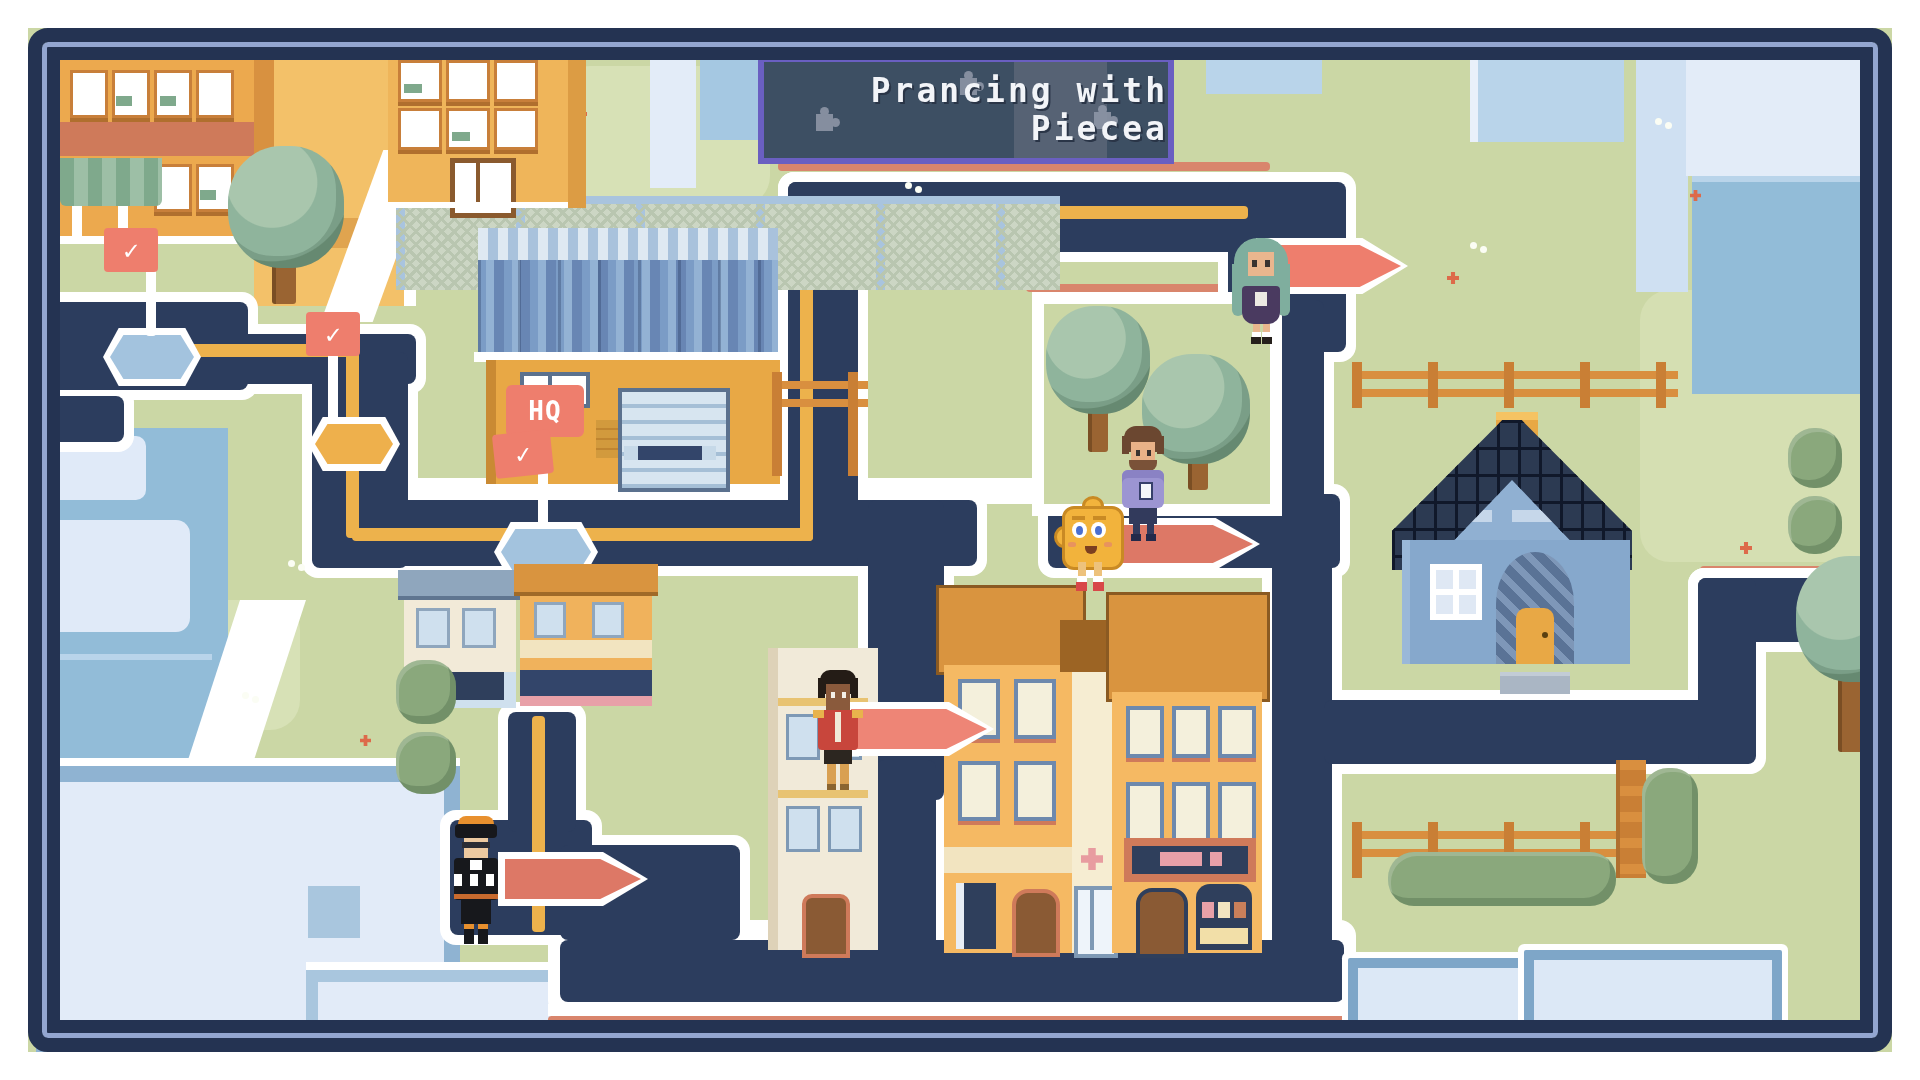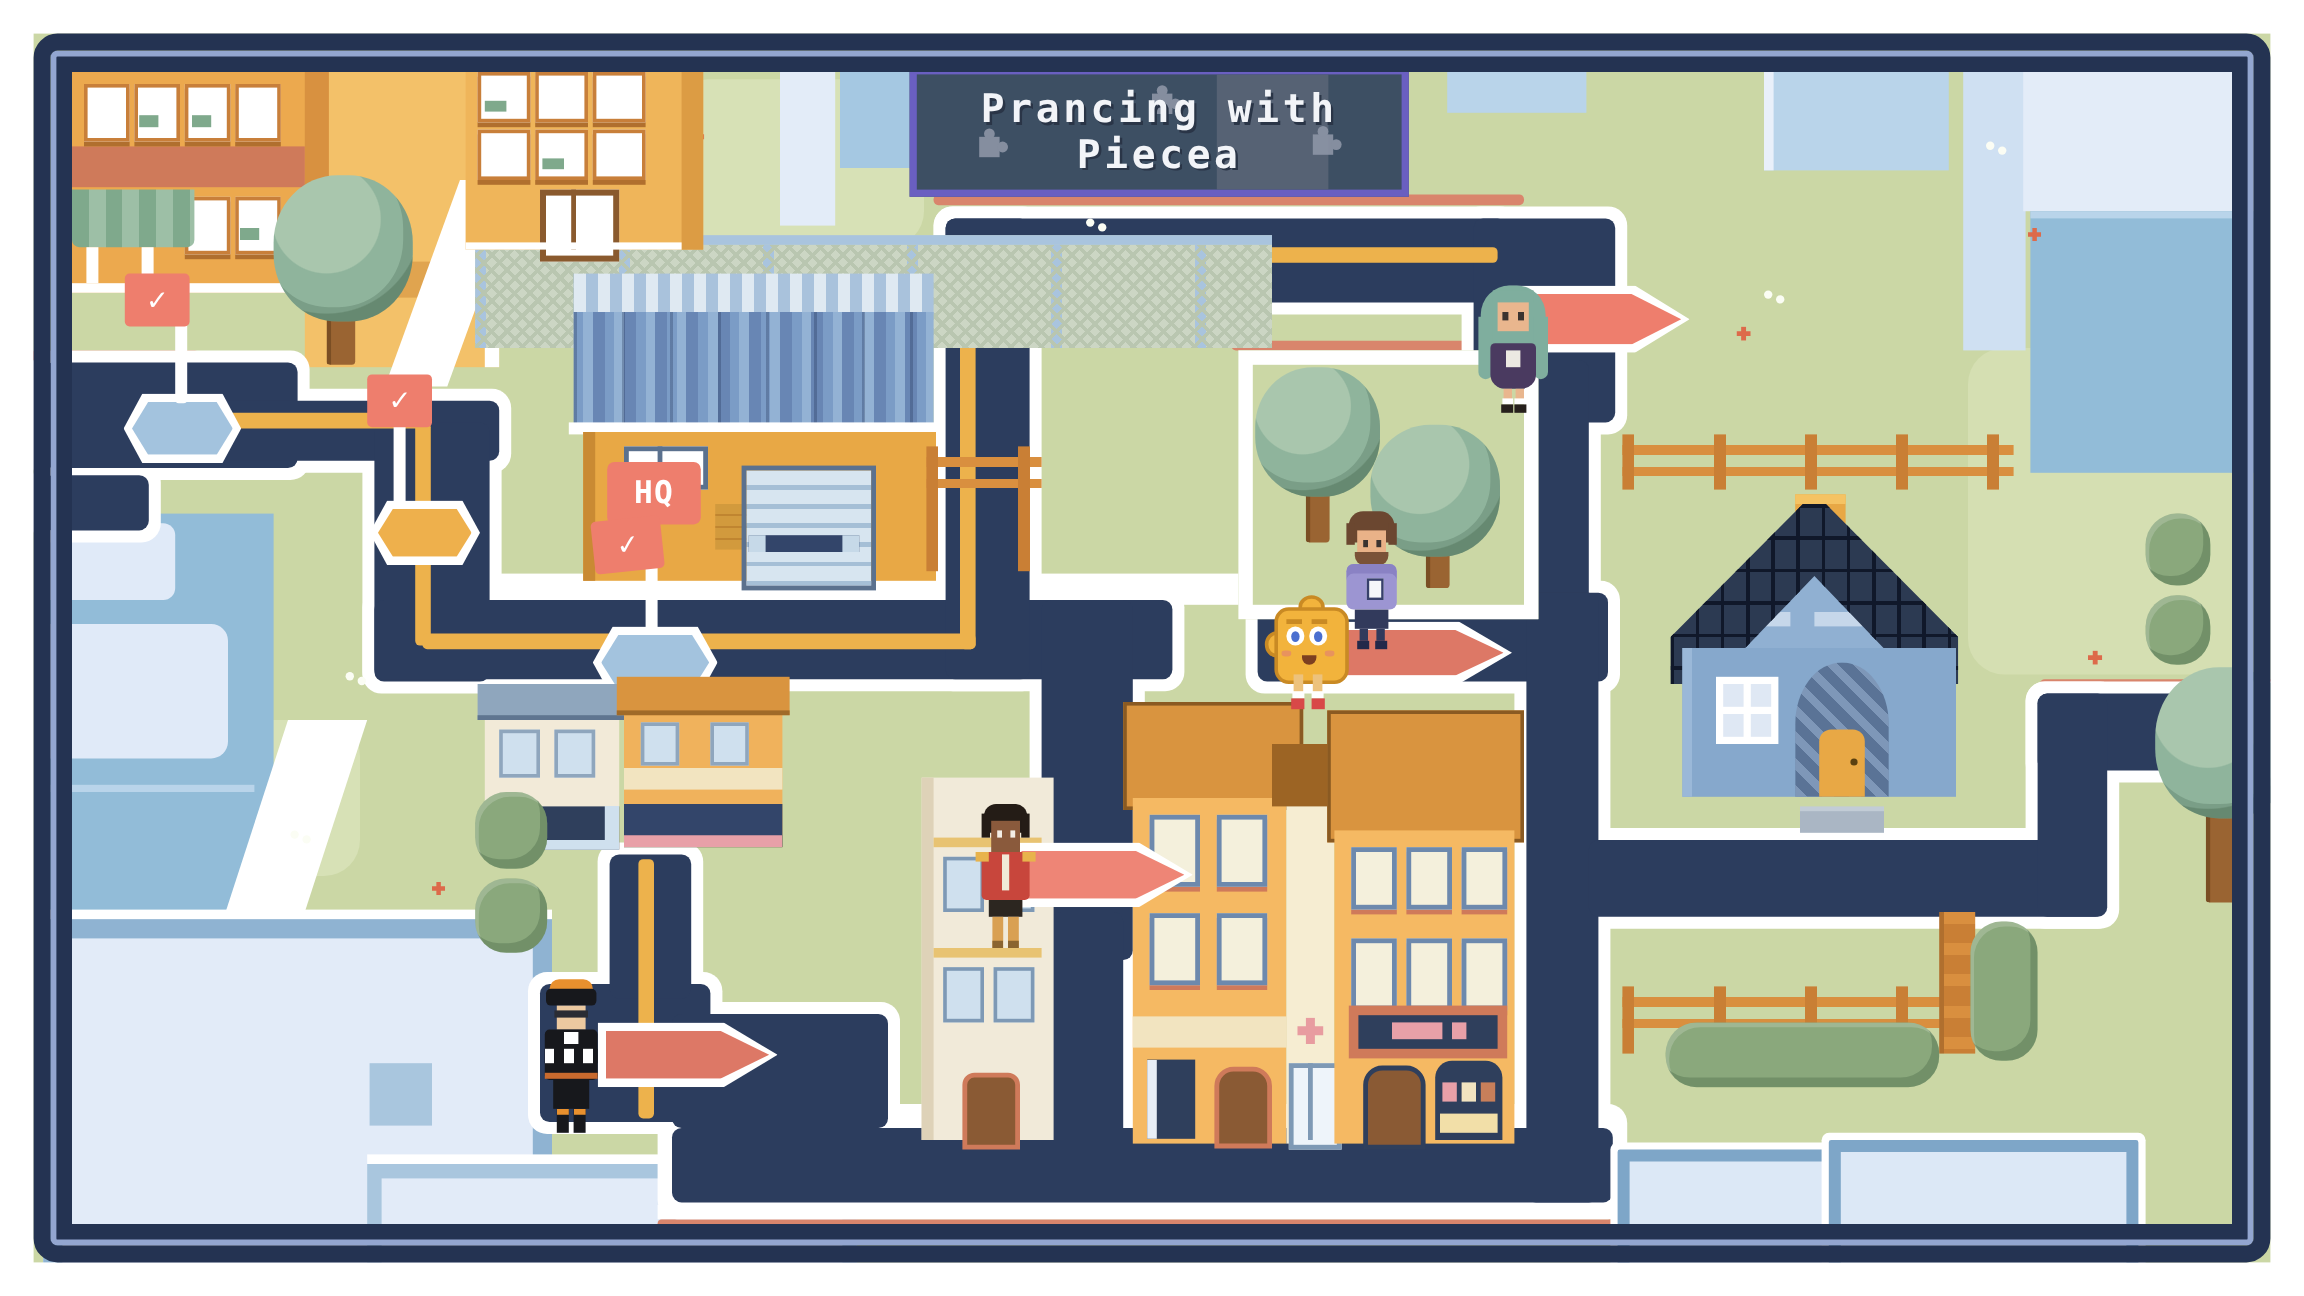--- a/index.html
+++ b/index.html
@@ -51,21 +51,21 @@
   .char{position:absolute;z-index:10;}
   .char div{position:absolute;}
   
   .banner{position:absolute;left:758px;top:56px;width:404px;height:96px;background:#3d4f63;
     border:6px solid #6a5fc1;z-index:30;overflow:hidden;}
   .banner .band{position:absolute;left:62%;top:0;width:23%;height:100%;background:#6b7383;opacity:.55;}
   .pz{position:absolute;width:17px;height:17px;background:#8d95a6;opacity:.9;}
   .pz::before{content:"";position:absolute;left:4px;top:-7px;width:9px;height:9px;border-radius:50%;background:#8d95a6;}
   .pz::after{content:"";position:absolute;right:-7px;top:4px;width:9px;height:9px;border-radius:50%;background:#8d95a6;}
   .btxt{position:relative;z-index:2;width:100%;height:100%;display:flex;flex-direction:column;
-    align-items:center;justify-content:center;color:#f2f4f8;font-weight:bold;font-size:33px;
+    align-items:flex-end;justify-content:center;color:#f2f4f8;font-weight:bold;font-size:33px;
     letter-spacing:3px;line-height:1.15;text-shadow:2px 2px 0 #2a3547;}
   
   .frame{position:absolute;inset:0;border:28px solid #ffffff;z-index:40;pointer-events:none;}
   .frame::before{content:"";position:absolute;inset:0;border:14px solid #243352;border-radius:20px;
     box-shadow:inset 0 0 0 5px #93a6d0,inset 0 0 0 18px #243352;}
 </style>
 </head>
 <body>
 
 <div class="world">

